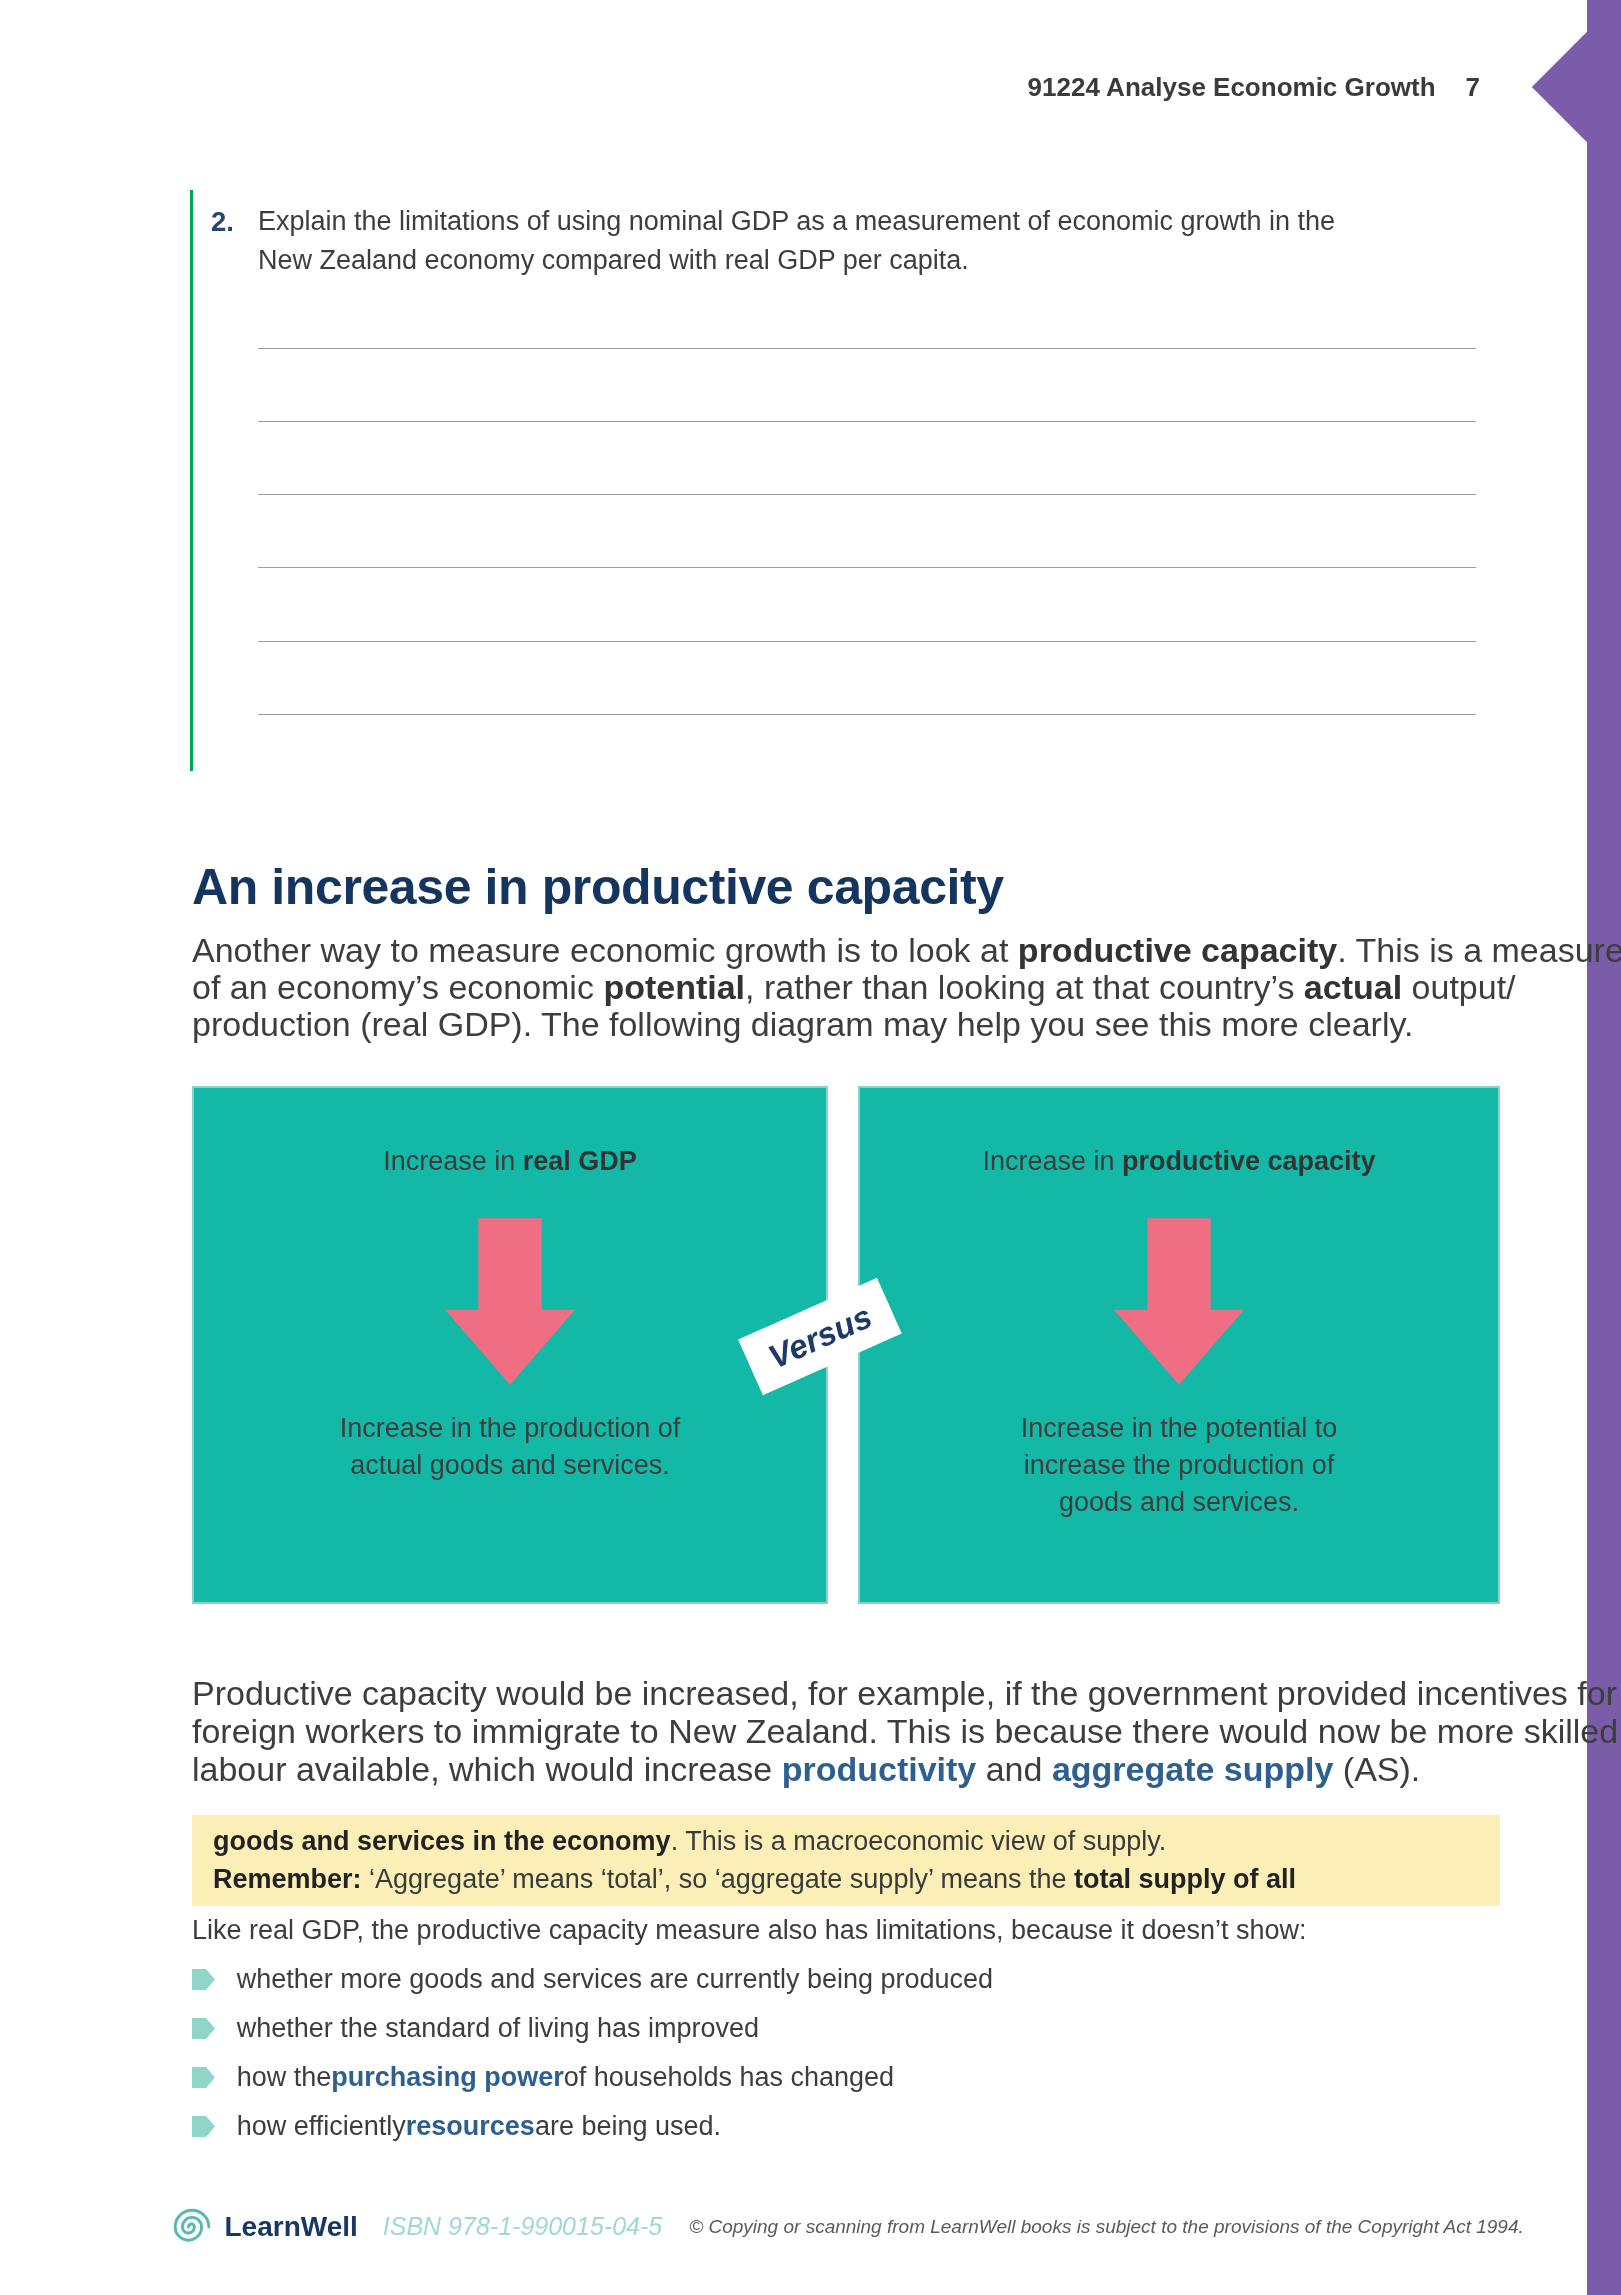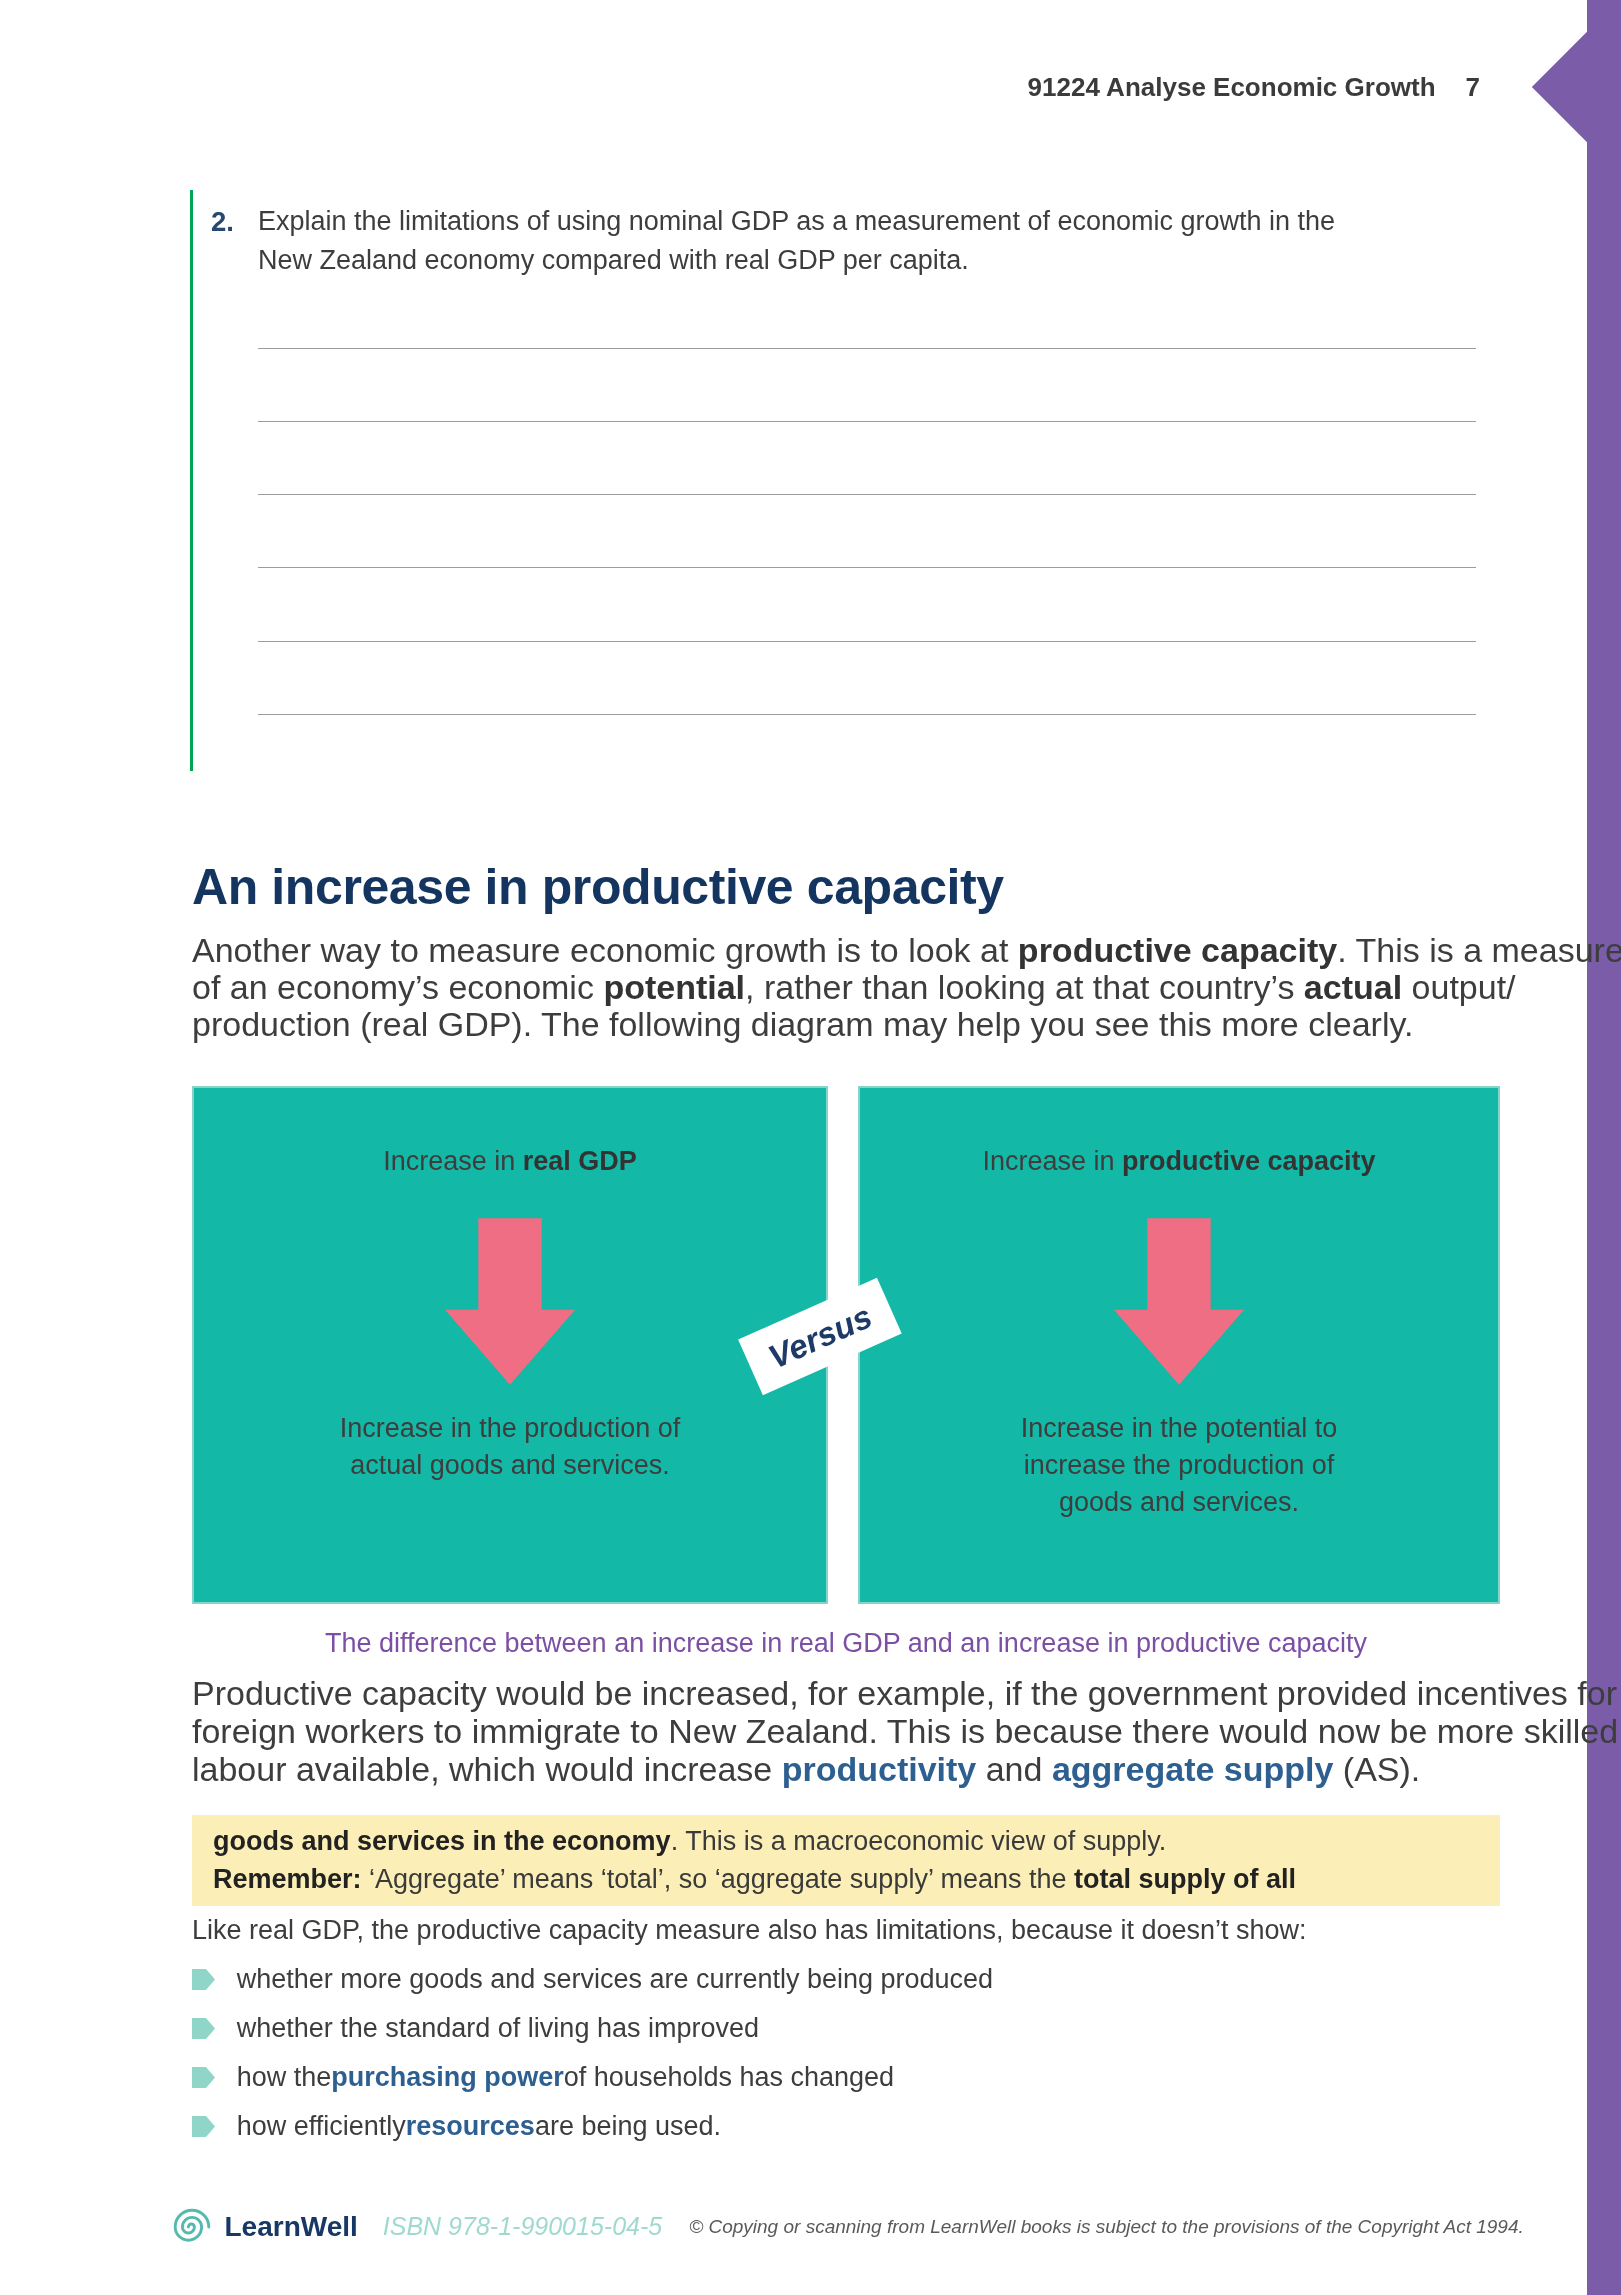--- a/index.html
+++ b/index.html
@@ -115,21 +115,20 @@
     </svg>
     <div class="diag-body">
       <span class="ln">Increase in the potential to</span>
       <span class="ln">increase the production of</span>
       <span class="ln">goods and services.</span>
     </div>
   </div>
 
   <div class="versus">Versus</div>
 
-  <div class="diag-caption">The difference between an increase in real GDP and an increase in productive capacity</div>
 
   <p class="body-par para2">
     <span class="ln"><span>Productive capacity would be increased, for example, if the government provided incentives for</span></span>
     <span class="ln"><span>foreign workers to immigrate to New Zealand. This is because there would now be more skilled</span></span>
     <span class="ln"><span>labour available, which would increase </span><span class="term">productivity</span><span> and </span><span class="term">aggregate supply</span><span> (AS).</span></span>
   </p>
 
   <div class="remember-box">
     <span class="ln"><strong>goods and services in the economy</strong><span>. This is a macroeconomic view of supply.</span></span>
     <span class="ln"><strong>Remember:</strong><span> ‘Aggregate’ means ‘total’, so ‘aggregate supply’ means the </span><strong>total supply of all</strong></span>

